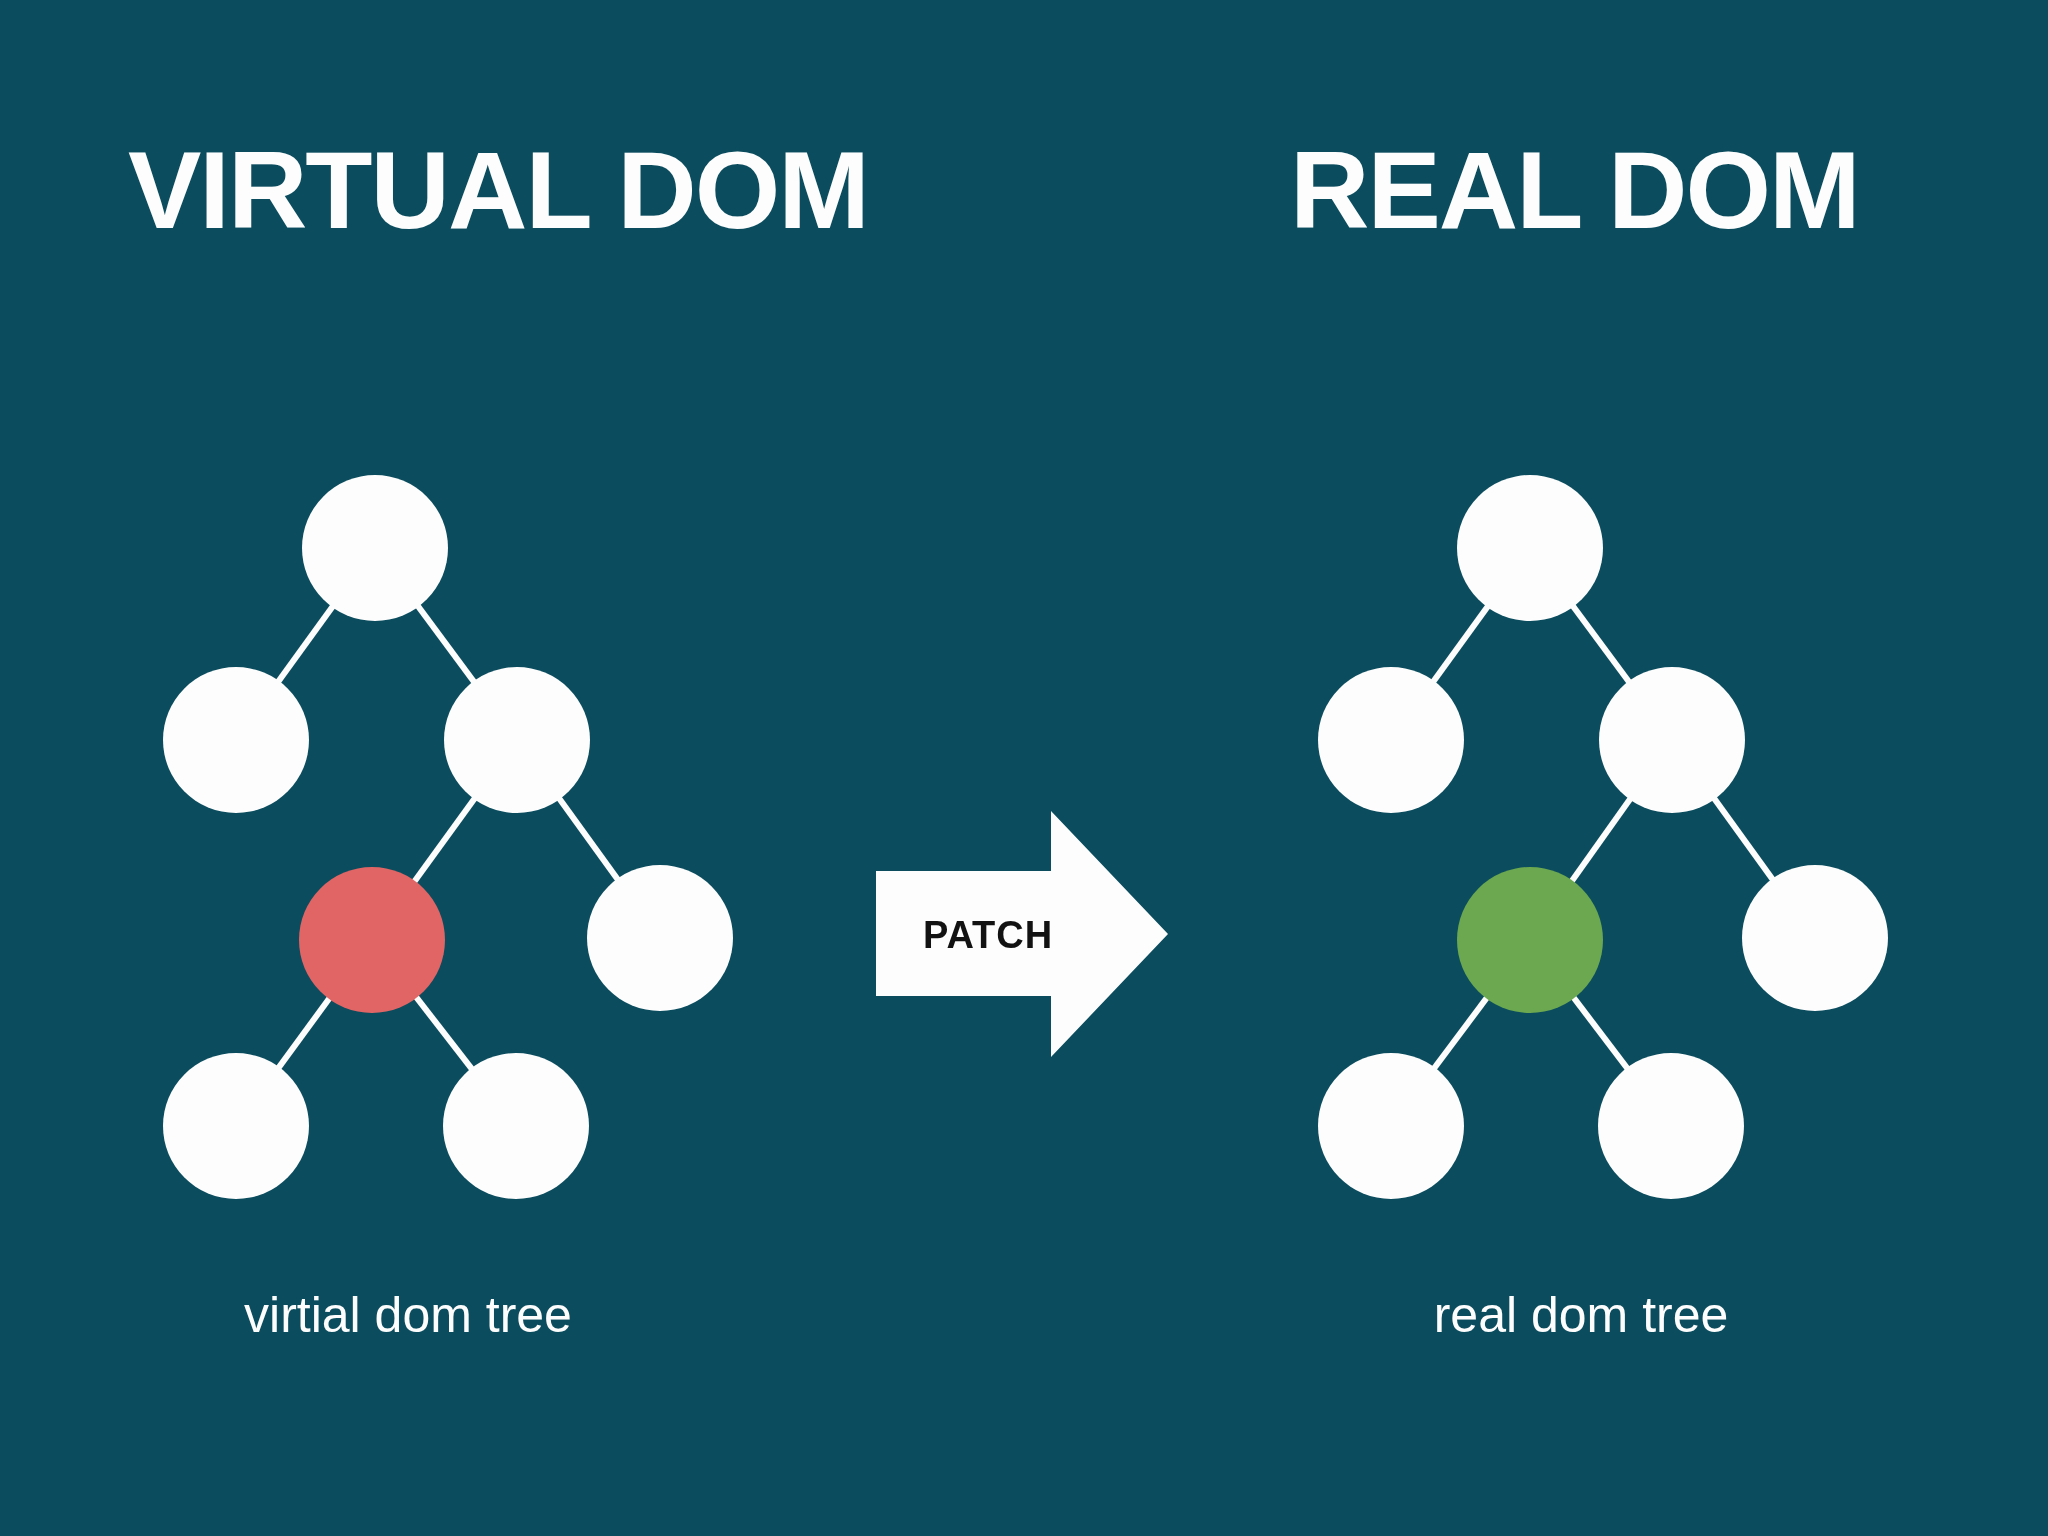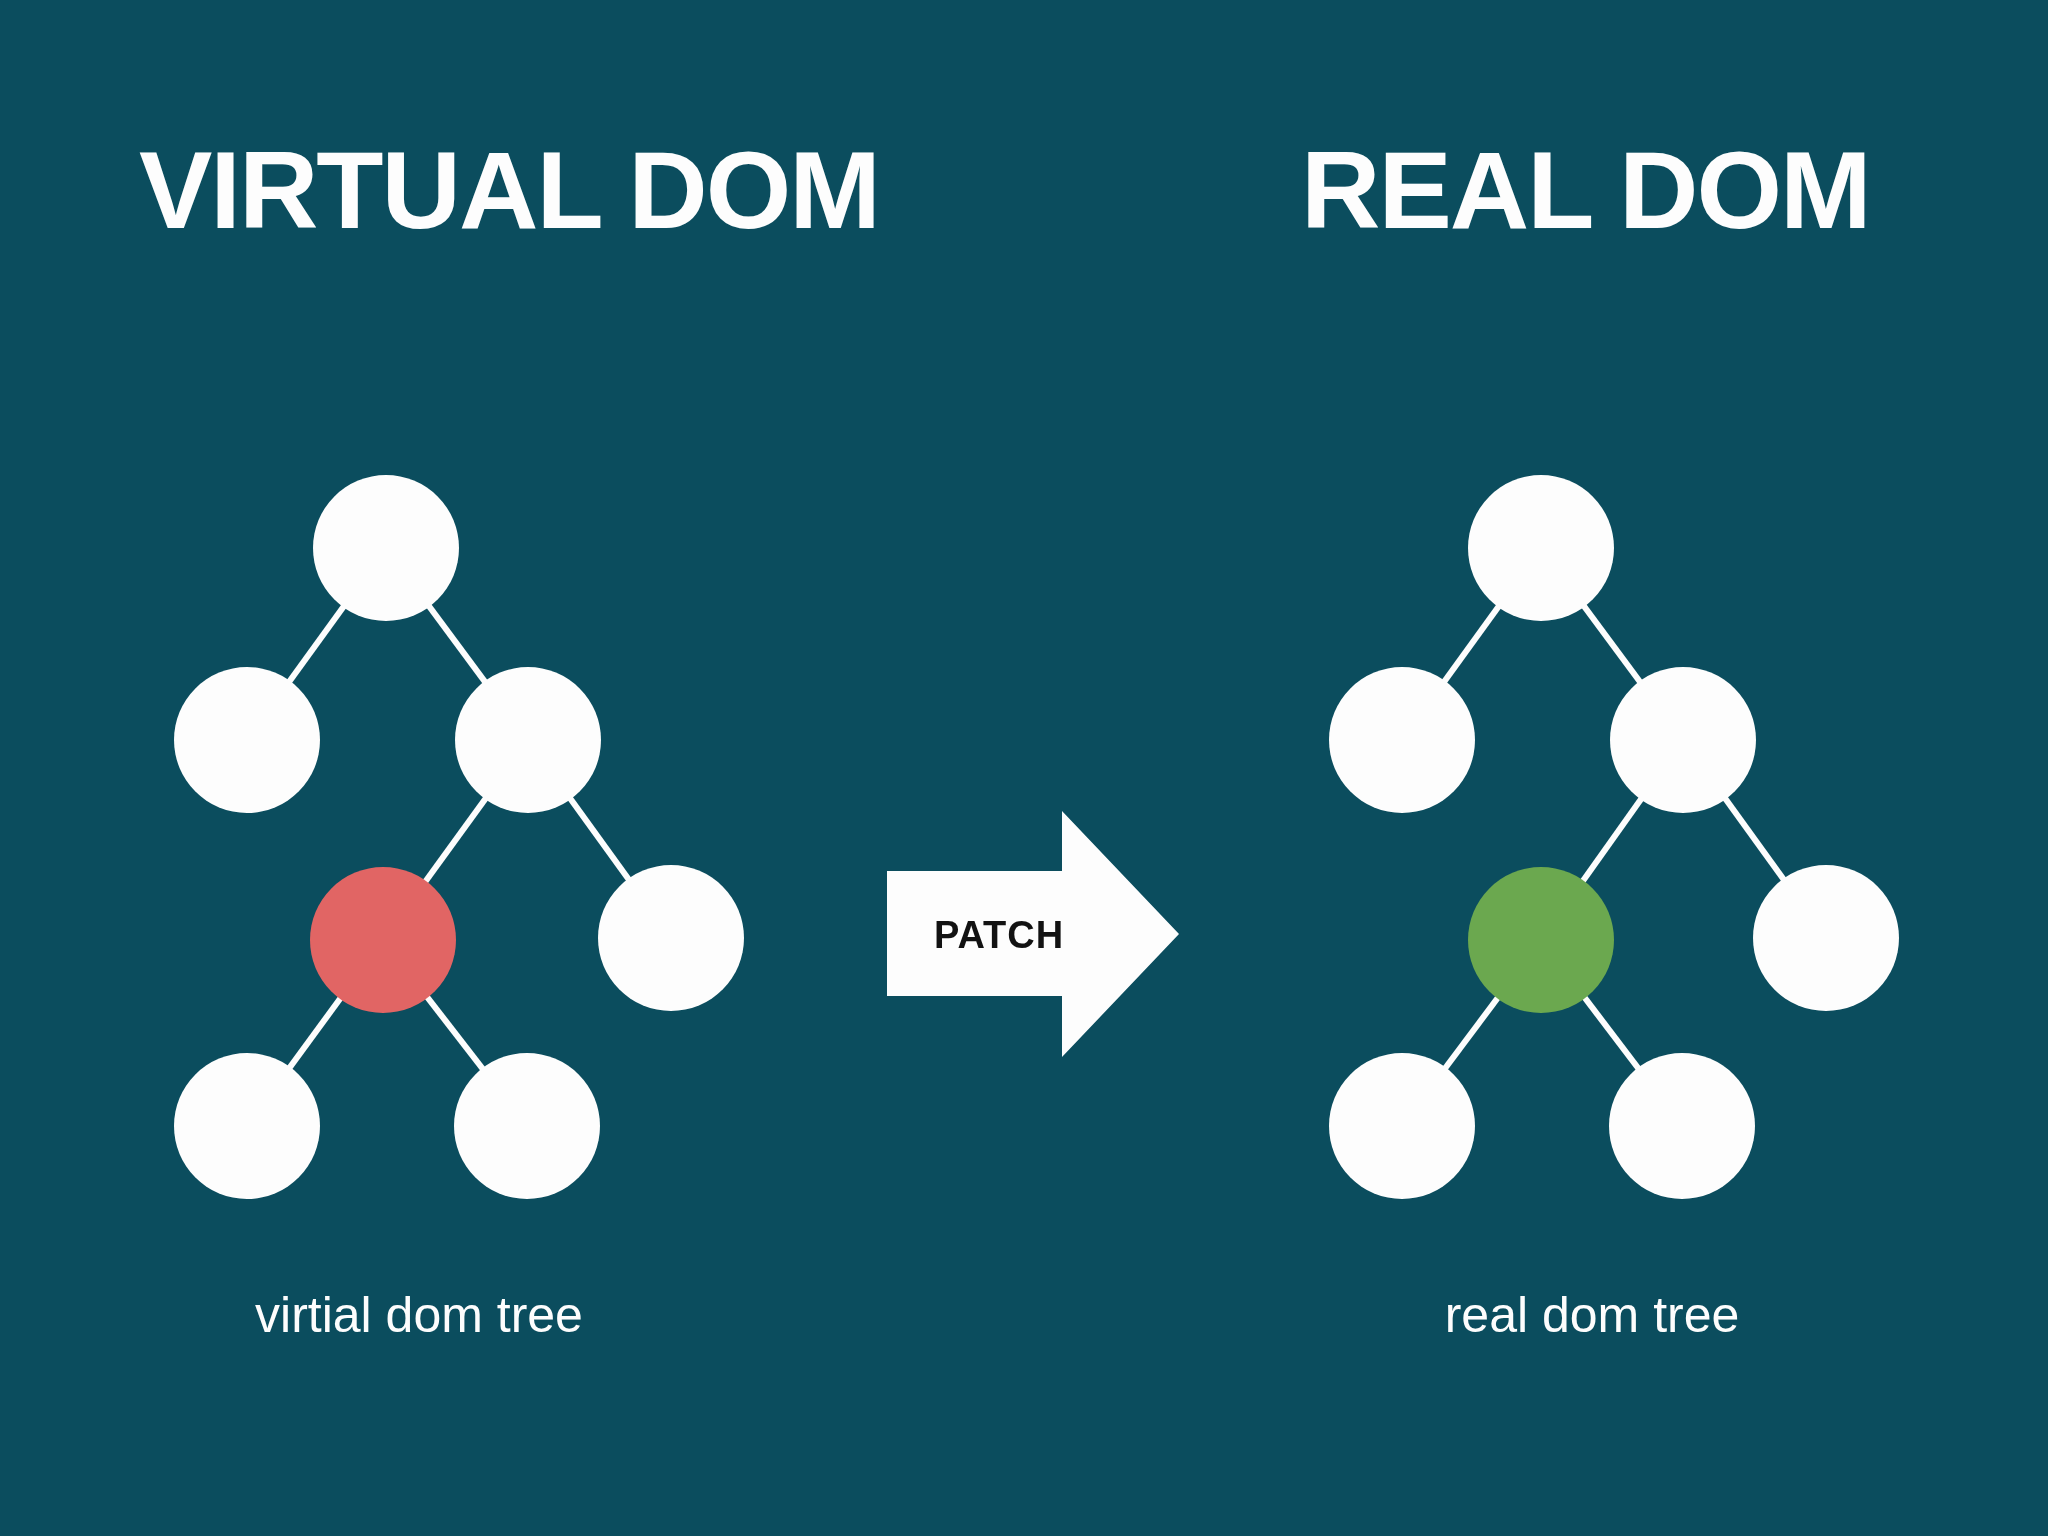--- a/index.html
+++ b/index.html
@@ -2,21 +2,20 @@
 <html><head>
 <meta charset="utf-8">
 <style>
   html, body { margin: 0; padding: 0; background: #0b4d5e; }
   body { width: 2048px; height: 1536px; overflow: hidden; }
   .canvas {
     position: relative;
     width: 2004px;
     height: 1536px;
     font-family: "Liberation Sans", sans-serif;
-    margin-left: 11px;
   }
   svg { display: block; position: absolute; left: 0; top: 0; }
   .title {
     font-family: "Liberation Sans", sans-serif;
     font-size: 110px;
     font-weight: bold;
     letter-spacing: -2px;
     fill: #fdfdfd;
   }
   .caption {

